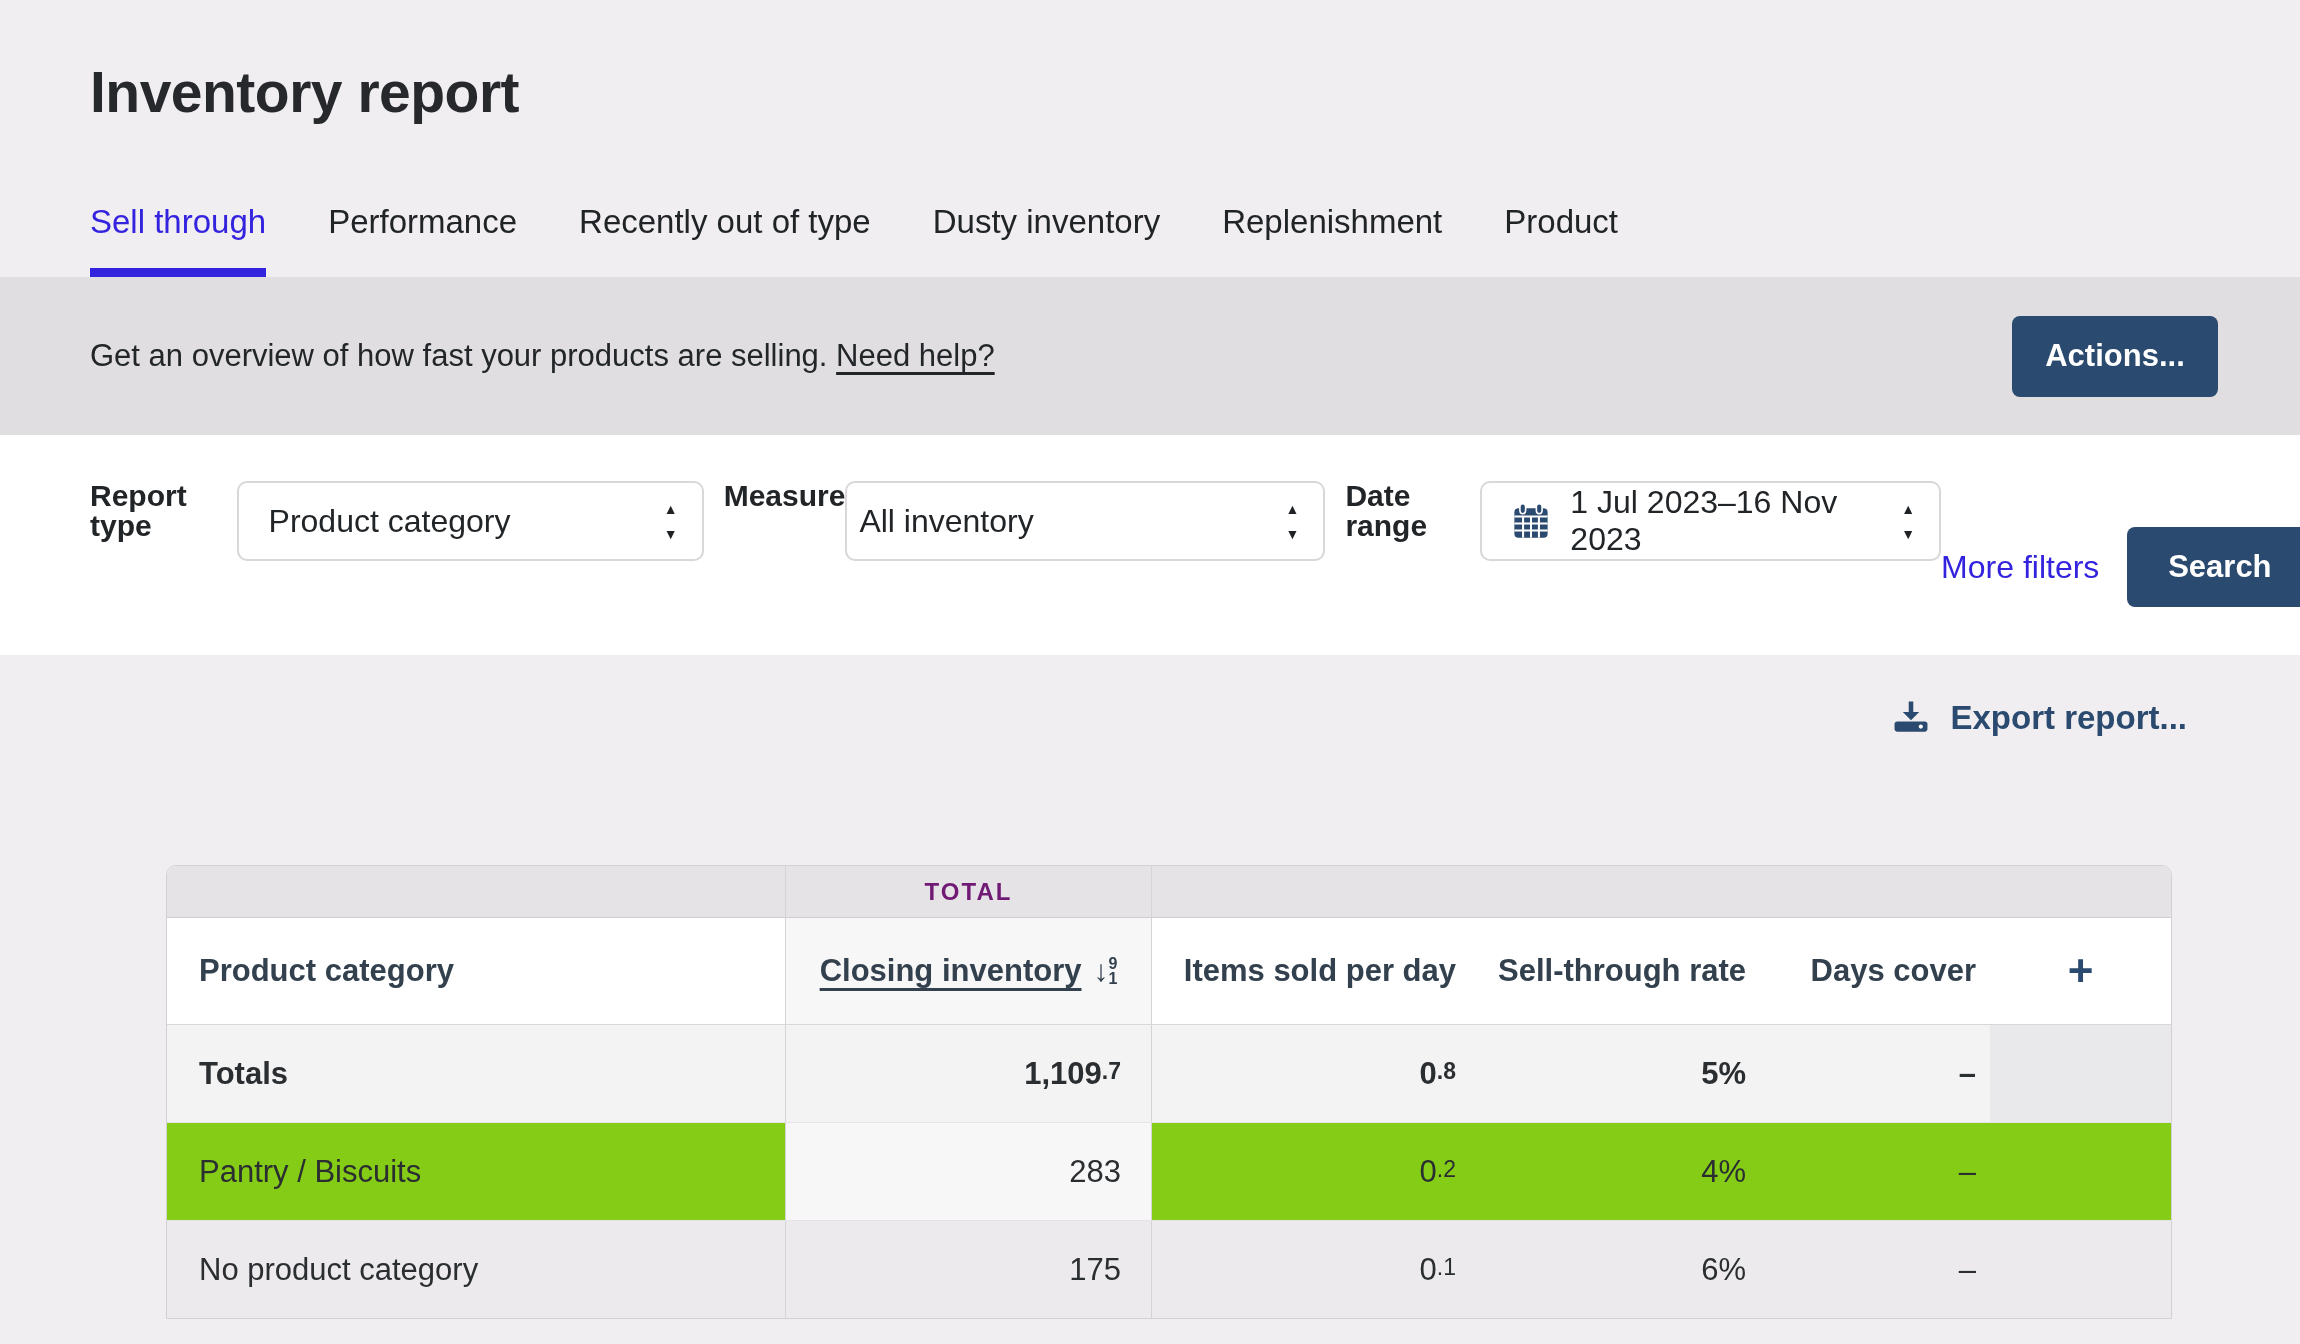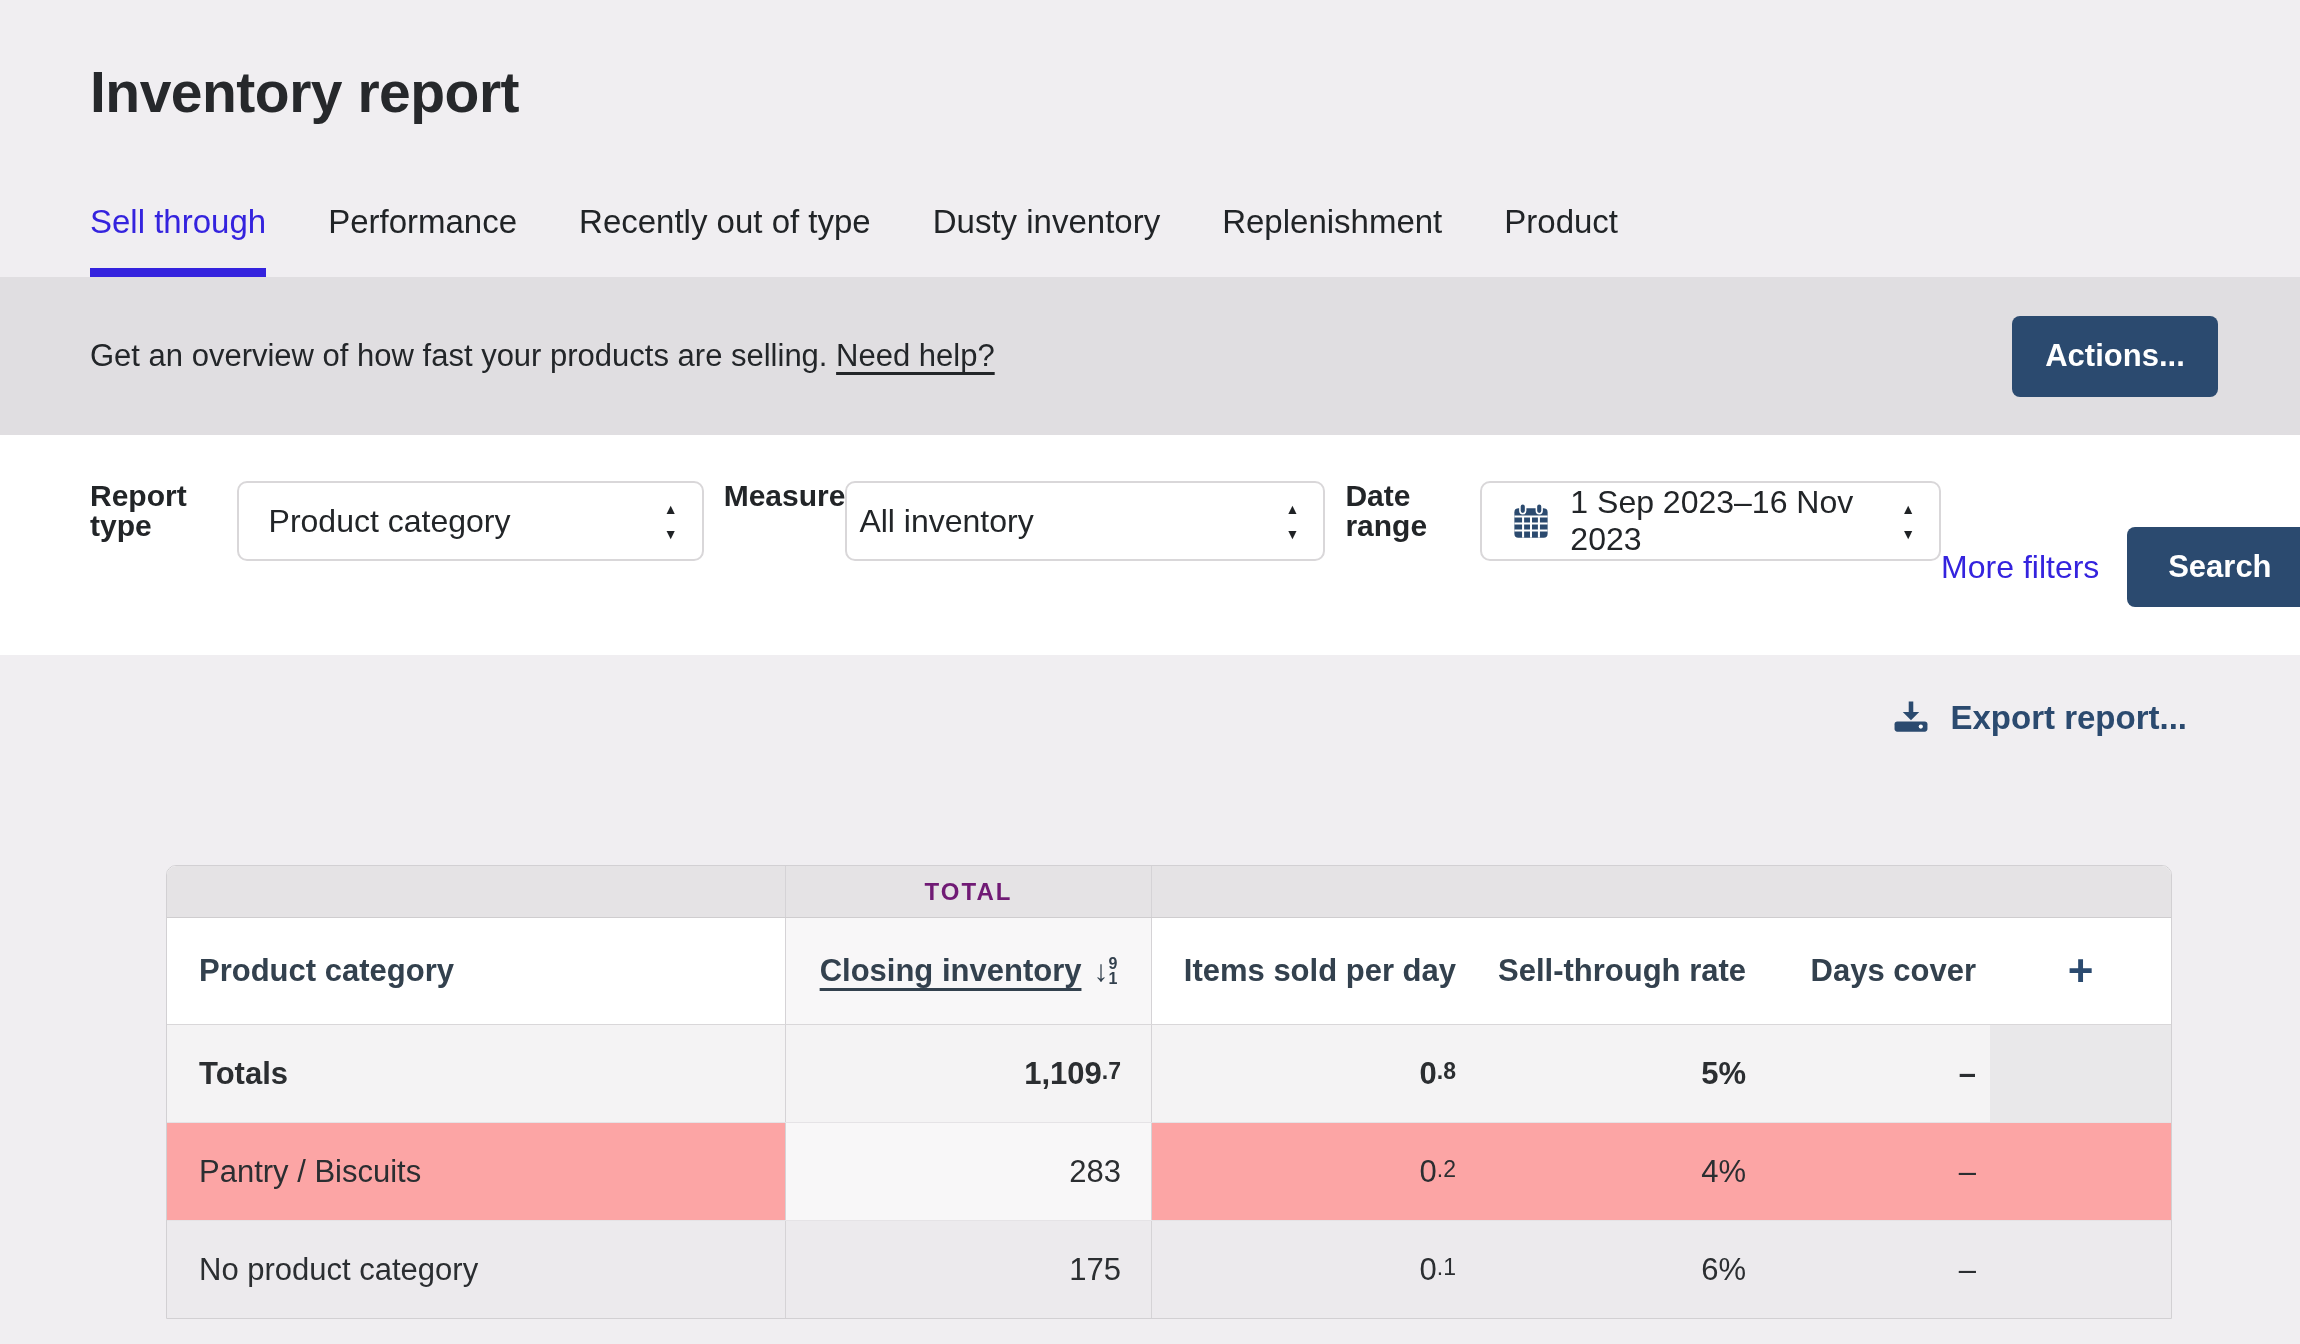--- a/index.html
+++ b/index.html
@@ -98,21 +98,21 @@
   .pr { padding-right:14px; }
   .add-col-btn {
     background:none; border:none; color:#2b4a6f; font-size:44px; font-weight:700;
     cursor:pointer; line-height:1; font-family:"Liberation Sans", sans-serif;
   }
 
   .data-row { height:98px; color:#2b2e31; border-top:1px solid #e5e3e6; }
   .data-row .c-right.col2 { padding-right:30px; }
   .row-totals { height:97px; background:#f4f3f4; border-top:none; font-weight:700; }
   .row-totals .plus-cell { background:#e9e8ea; }
-  .row-white { background:#fca5a5; }
+  .row-white { background:#84cc16; }
   .row-white .col2 { background:#f8f7f8; }
   .row-gray { background:#eceaed; }
   .dec { font-size:23px; vertical-align:5px; }
 </style>
 </head>
 <body>
 
 <div class="header">
   <div class="page-title">Inventory report</div>
 </div>
@@ -168,21 +168,21 @@
         <rect x="15.4" y="1" width="3.6" height="6.4" rx="1.8" fill="#2b4a6f" stroke="#ffffff" stroke-width="1"></rect>
         <g stroke="#ffffff" stroke-width="1.3">
           <line x1="1.5" y1="9.2" x2="22.5" y2="9.2"></line>
           <line x1="1.5" y1="13.6" x2="22.5" y2="13.6"></line>
           <line x1="1.5" y1="18" x2="22.5" y2="18"></line>
           <line x1="7" y1="9.2" x2="7" y2="22.5"></line>
           <line x1="12" y1="9.2" x2="12" y2="22.5"></line>
           <line x1="17" y1="9.2" x2="17" y2="22.5"></line>
         </g>
       </svg>
-      <span>1 Sep 2023–16 Nov 2023</span>
+      <span>1 Jul 2023–16 Nov 2023</span>
       <span class="spinner">
         <span>▲</span>
         <span>▼</span>
       </span>
     </div>
   </div>
 
   <div class="filters-right">
     <span class="more-filters">More filters</span>
     <button class="btn-navy search-btn">Search</button>

